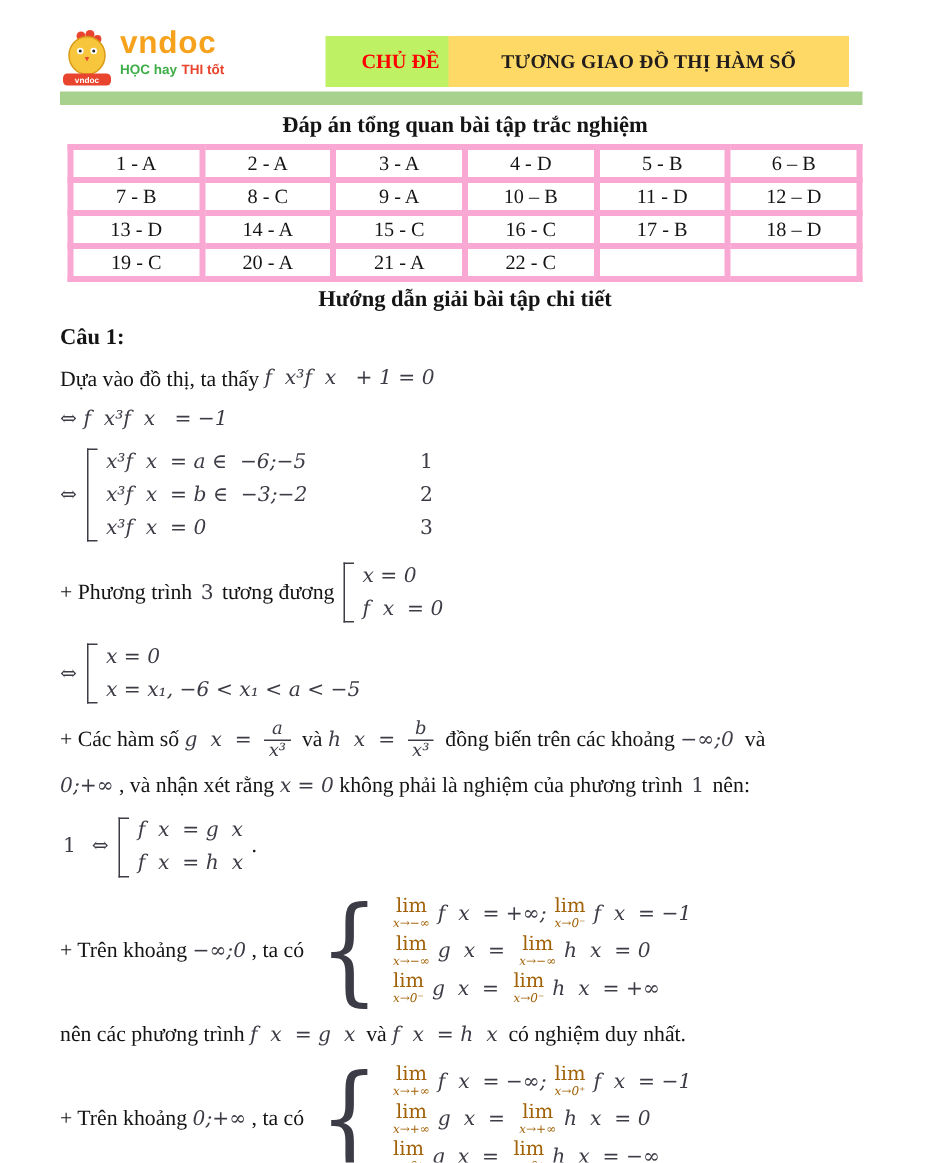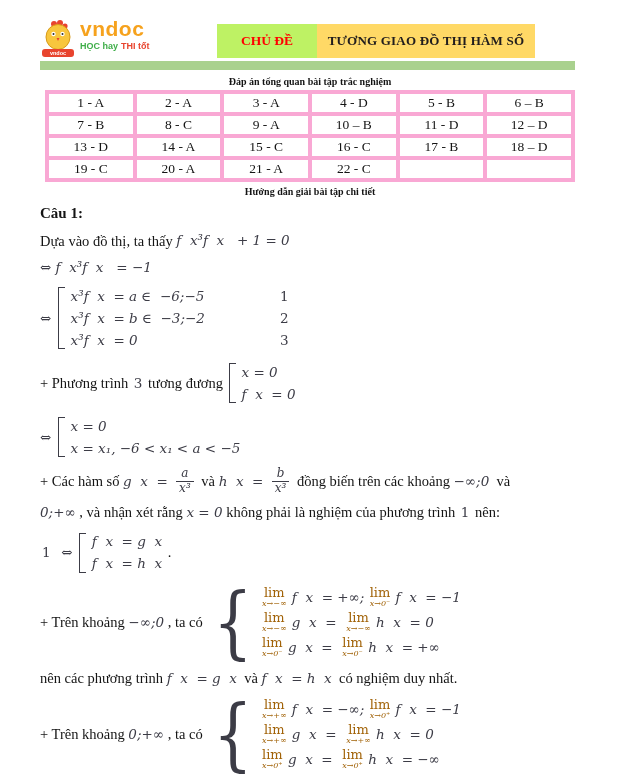--- a/index.html
+++ b/index.html
@@ -11,24 +11,24 @@
   .header{position:relative;height:72px;padding-left:20px;}
   .logo{position:absolute;left:40px;top:18px;display:flex;align-items:flex-start;gap:4px;}
   .logo-txt{display:flex;flex-direction:column;line-height:1;}
   .brand{font-family:"Liberation Sans",sans-serif;font-weight:bold;font-size:21px;letter-spacing:.5px;}
   .tagline{font-family:"Liberation Sans",sans-serif;font-weight:bold;font-size:9px;margin-top:3px;}
   .tag-green{}
   .tag-red{margin-left:3px;}
   .box{position:absolute;top:24px;height:34px;display:flex;align-items:center;justify-content:center;
        font-weight:bold;font-family:"Liberation Serif",serif;}
   .chu-de{left:217px;width:100px;font-size:13.5px;}
-  .topic{left:317px;width:218px;font-size:13px;letter-spacing:.2px;font-family:Liberation Serif, serif;}
+  .topic{left:299px;width:267px;font-size:13px;letter-spacing:.2px;font-family:Liberation Serif, serif;}
   .green-bar{position:absolute;left:40px;top:61px;width:535px;height:9px;}
   
-  .sec-title{text-align:center;font-weight:bold;font-size:10px;margin:4px 0 3px 0;}
+  .sec-title{text-align:center;font-weight:bold;font-size:15px;margin:4px 0 3px 0;}
   
   table.answers{border-collapse:collapse;margin:2px auto 2px auto;width:530px;table-layout:fixed;}
   table.answers td{border:4px solid #f9a8d4;height:18px;text-align:center;
                    font-size:13.5px;font-family:"Liberation Serif",serif;padding:0;}
   
   .solution{padding:0 45px 0 40px;}
   .line{margin:6px 0;font-size:14.5px;line-height:1.45;display:flex;flex-wrap:wrap;align-items:center;}
   .line.bold{font-weight:bold;font-size:15px;}
   .txt{white-space:pre-wrap;}
   .math{font-family:"DejaVu Serif",serif;font-style:italic;color:#3c3c46;white-space:pre-wrap;font-size:13.5px;}

